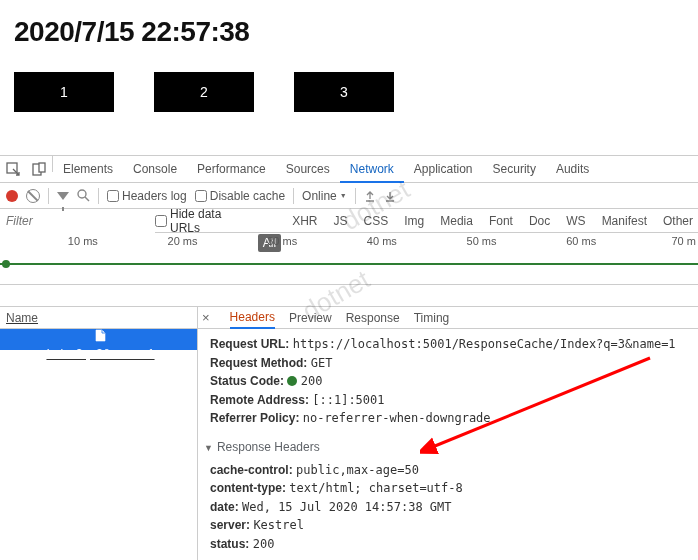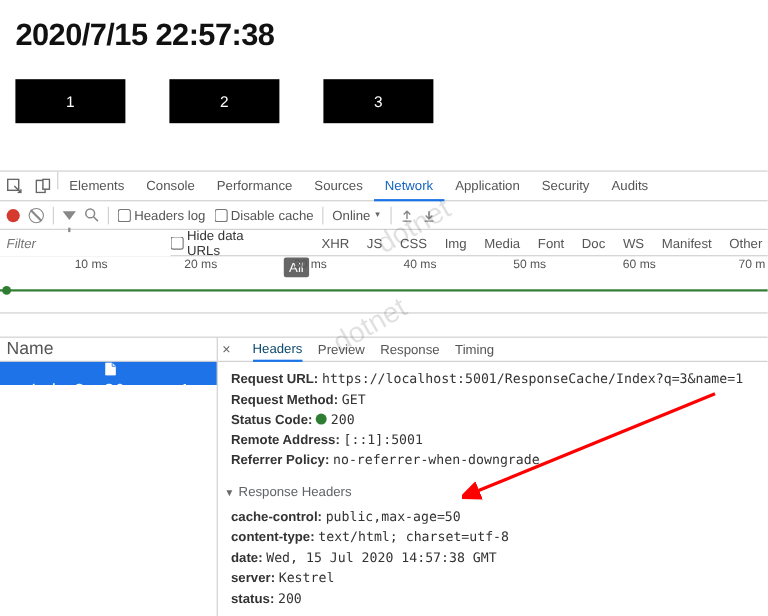--- a/index.html
+++ b/index.html
@@ -33,28 +33,28 @@
   .type-filters { display: flex; align-items: center; gap: 6px; color: #555; }
   .type-filters .pill { padding: 2px 5px; border-radius: 2px; }
   .type-filters .pill.active { background: #666; color: #fff; margin-top: 44px; }
   .timeline { height: 52px; border-bottom: 1px solid #ccc; position: relative; font-size: 11px; }
   .ticks { display: flex; justify-content: center; padding: 2px 0 0; height: 16px; }
   .ticks span { width: 14.28%; text-align: right; color: #555; padding-right: 2px; }
   .tl-area { position: absolute; left:0; right:0; top: 22px; height: 24px; }
   .tl-line { position: absolute; left:0; right:0; top: 8px; height: 2px; background: #2e7d32; }
   .tl-dot { position: absolute; top:5px; width:8px; height:8px; border-radius:50%; background:#2e7d32; }
   .main { display: flex; position: absolute; top: 150px; left: 0; right: 0; bottom: 0; border-top: 1px solid #ccc; }
-  .sidebar { width: 198px; border-right: 1px solid #ccc; font-size: 16px; }
+  .sidebar { width: 198px; border-right: 1px solid #ccc; font-size: 12px; text-decoration: underline; }
   .nh { height: 22px; line-height: 22px; padding-left: 6px; border-bottom: 1px solid #ccc; color: #555; }
   .req-row { display: flex; align-items: center; height: 21px; padding-left: 4px; gap: 5px; background: #1e73e8; color: #fff; flex-direction: column; }
   .file-ic svg { display: block; }
   .details { flex: 1; font-size: 12px; overflow: hidden; }
   .det-tabs { display: flex; align-items: center; height: 22px; border-bottom: 1px solid #ccc; padding-left: 4px; gap: 14px; color: #555; }
   .det-tabs .close { font-size: 13px; color: #666; margin-right: 6px; }
-  .det-tabs .dtab.active { color: #0c4a6e; font-weight: 500; height: 22px; line-height: 21px; border-bottom: 2px solid #1a73e8; }
+  .det-tabs .dtab.active { color: #c2410c; font-weight: 500; height: 22px; line-height: 21px; border-bottom: 2px solid #1a73e8; }
   .det-body { padding: 6px 4px 4px 12px; font-size: 12px; line-height: 1.55; color: #333; }
   .det-body .row b { font-weight: bold; color: #333; }
   .det-body .mono { font-family: Consolas, Menlo, monospace; font-size: 12px; }
   .section-head { font-weight: normal; color: #5f6368; margin: 10px 0 4px -6px; }
   .section-head::before { content: "▼"; font-size: 9px; color: #6b6b6b; margin-right: 4px; }
   .status-dot { display:inline-block; width:10px; height:10px; background:#2e7d32; border-radius:50%; vertical-align:-1px; }
   .arrow { position: absolute; pointer-events: none; }
   .watermark { position: absolute; color: rgba(0,0,0,0.12); font-size: 26px; transform: rotate(-30deg); pointer-events: none; font-family: Arial; }
 </style>
 </head>

